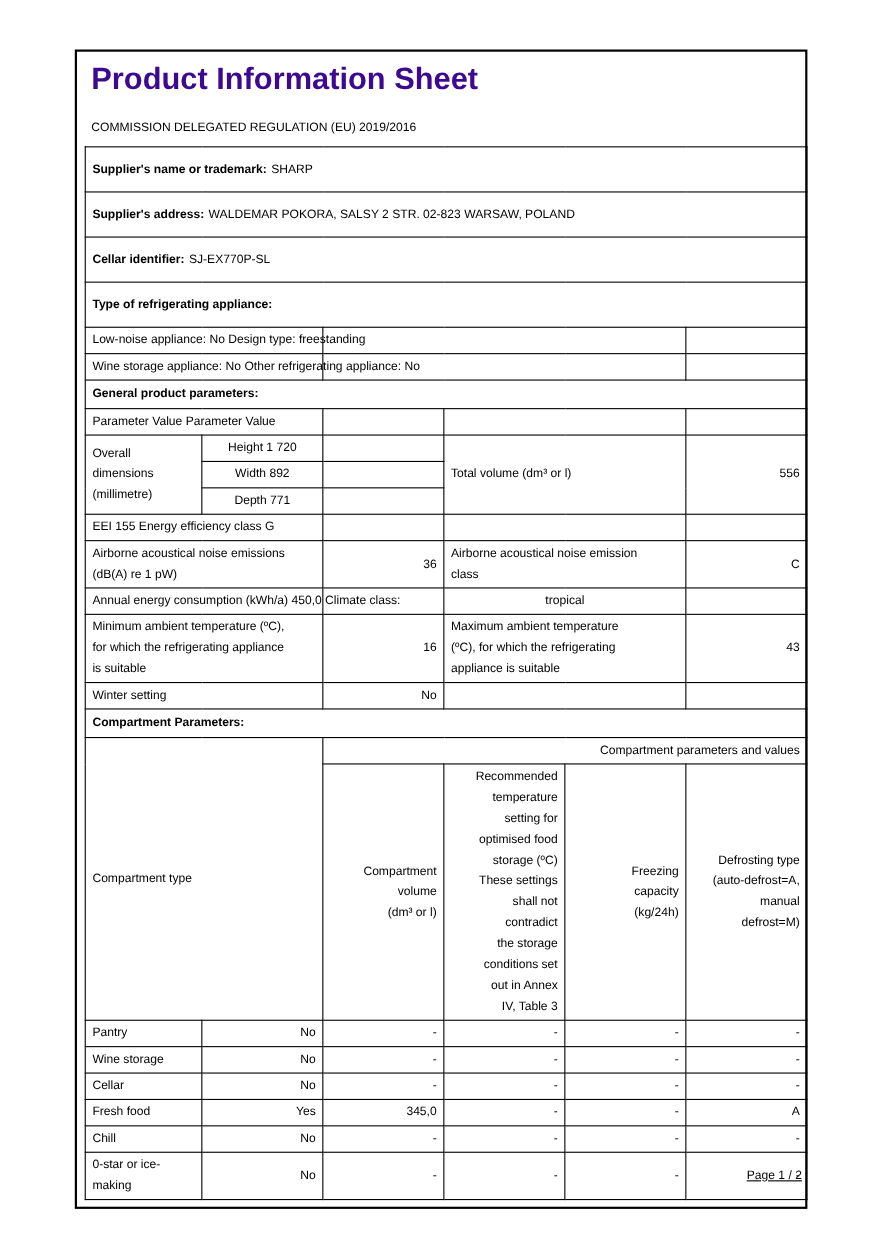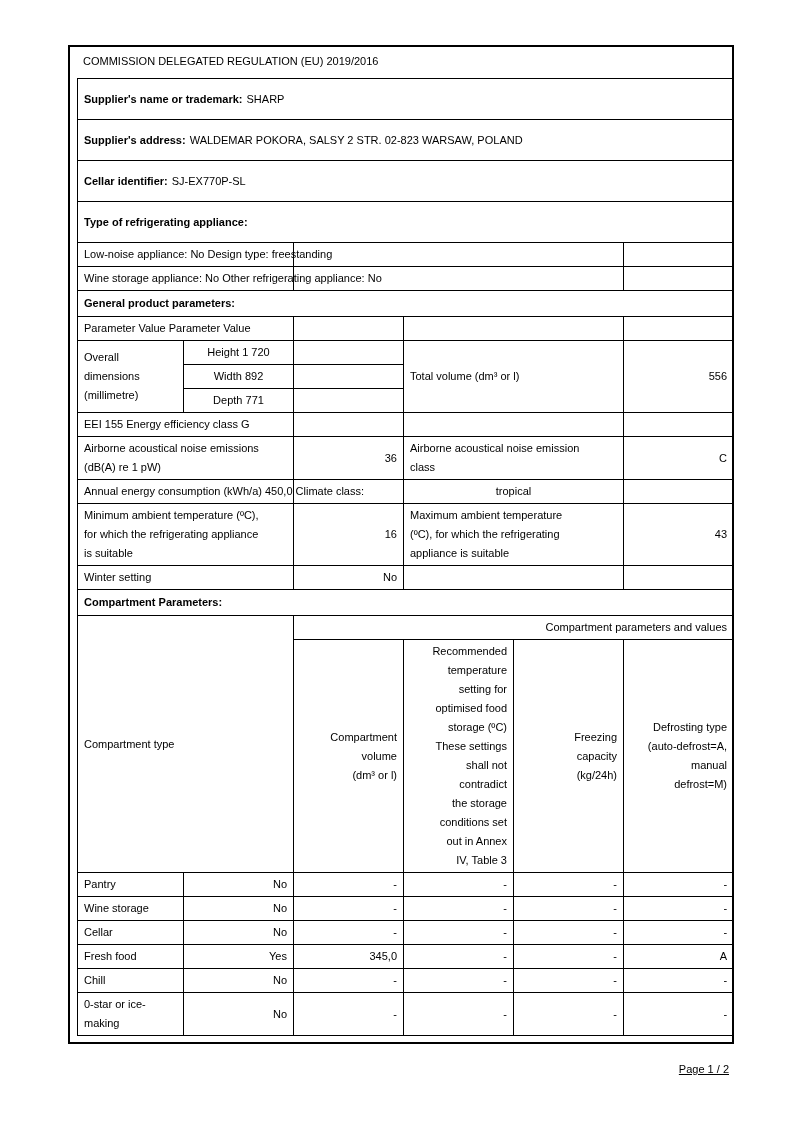--- a/index.html
+++ b/index.html
@@ -10,21 +10,21 @@
     font-size: 11px; color: #000;
   }
   .sheet {
     position: absolute; left: 68px; top: 45px; width: 666px; min-height: 995px;
     border: 2px solid #000; background: #fff;
   }
   .title {
     margin: 9px 0 0 13px; font-size: 28px; font-weight: bold; line-height: 32px;
     color: #3d0a8f;
   }
-  .reg { margin: 8px 0 11px 13px; font-size: 11px; }
+  .reg { margin: 22px 0 11px 13px; font-size: 11px; }
   table {
     margin: 0 0 6px 7px; width: 656px;
     border-collapse: collapse; table-layout: fixed;
   }
   td {
     border: 1px solid #000; padding: 2px 6px; vertical-align: middle;
     height: 22px; line-height: 19px; white-space: pre-line; overflow: visible;
   }
   tr.h30 td { height: 41px; }
   tr.h27 td { height: 26px; }
@@ -34,20 +34,21 @@
   .v { margin-left: 4px; }
   .nw { white-space: nowrap; }
   .footer {
     position: absolute; top: 1063px; right: 73px; font-size: 11px; text-decoration: underline;
   }
 </style>
 </head>
 <body>
 
 <div class="sheet">
+  <div class="title" style="color: rgb(61, 10, 143);">Product Information Sheet</div>
   <div class="reg">COMMISSION DELEGATED REGULATION (EU) 2019/2016</div>
 
   <table>
     <colgroup>
       <col style="width:106px">
         <col style="width:110px">
         <col style="width:110px">
       <col style="width:110px">
         <col style="width:110px">
         <col style="width:110px">

